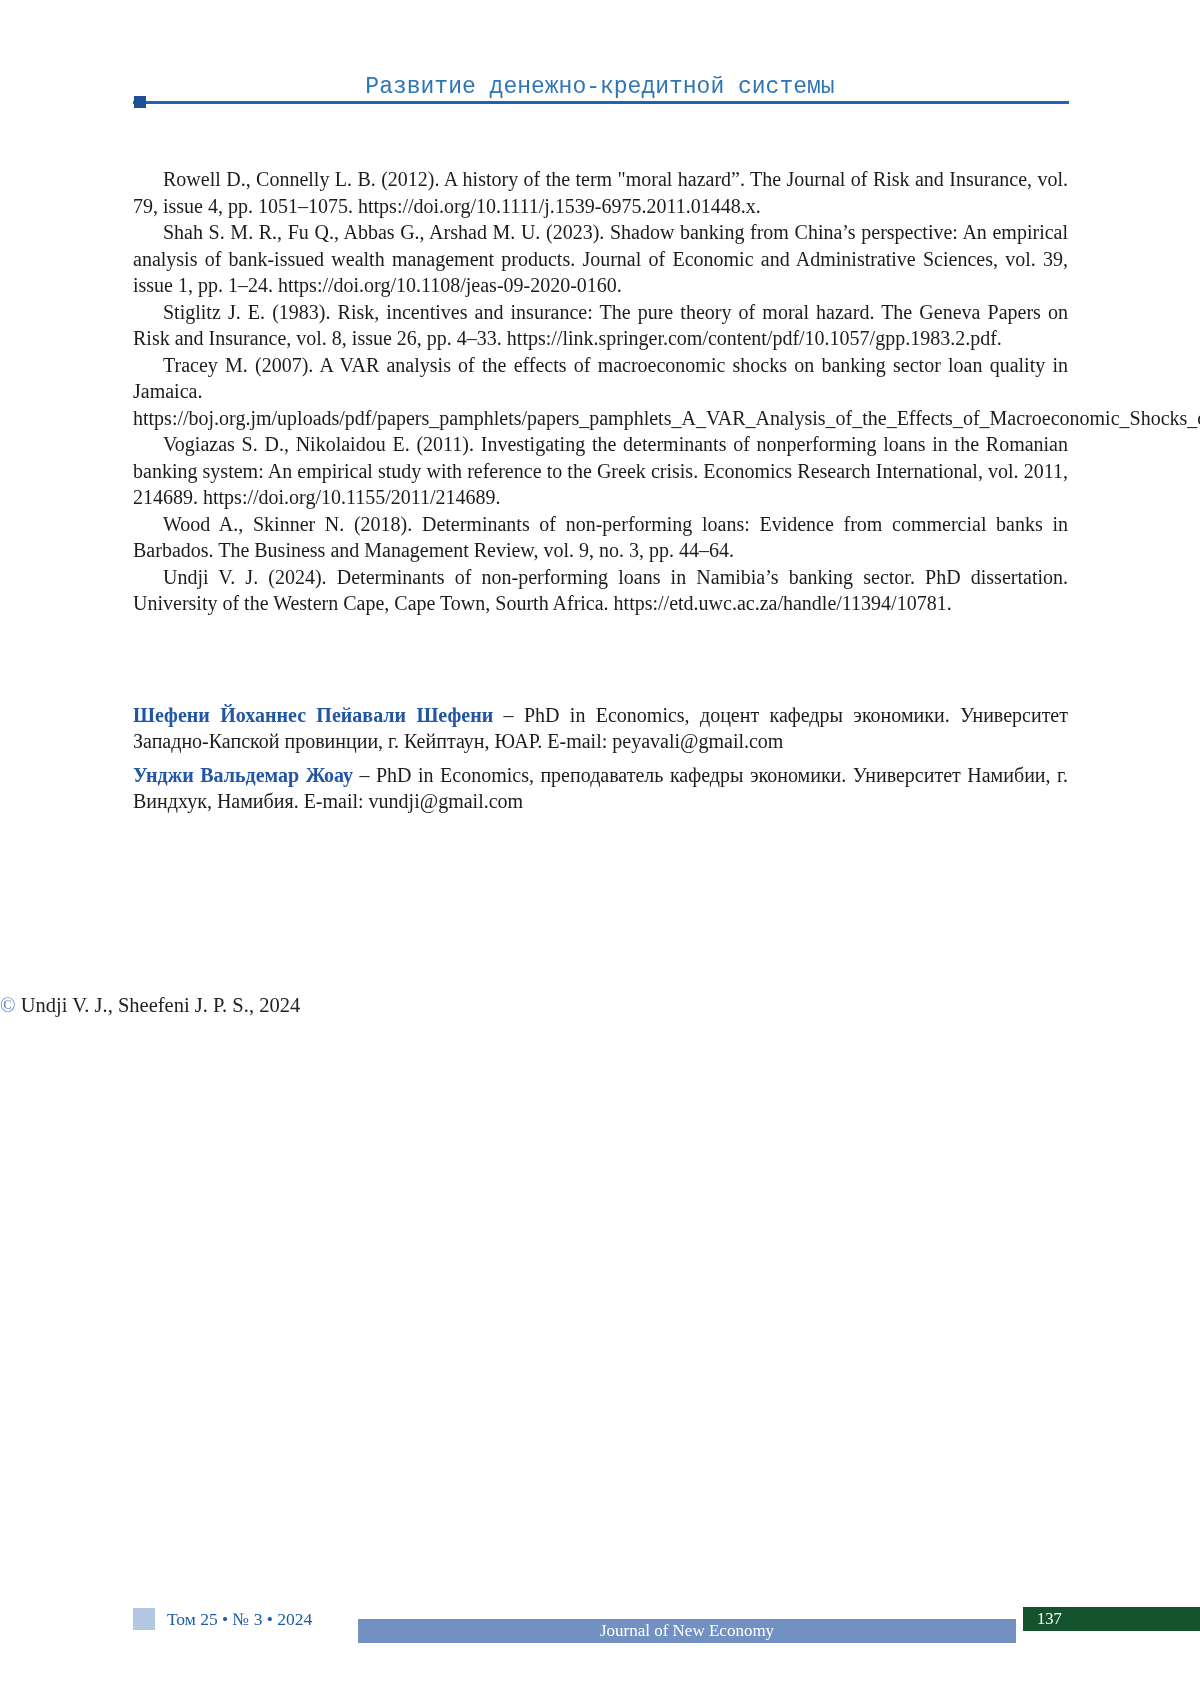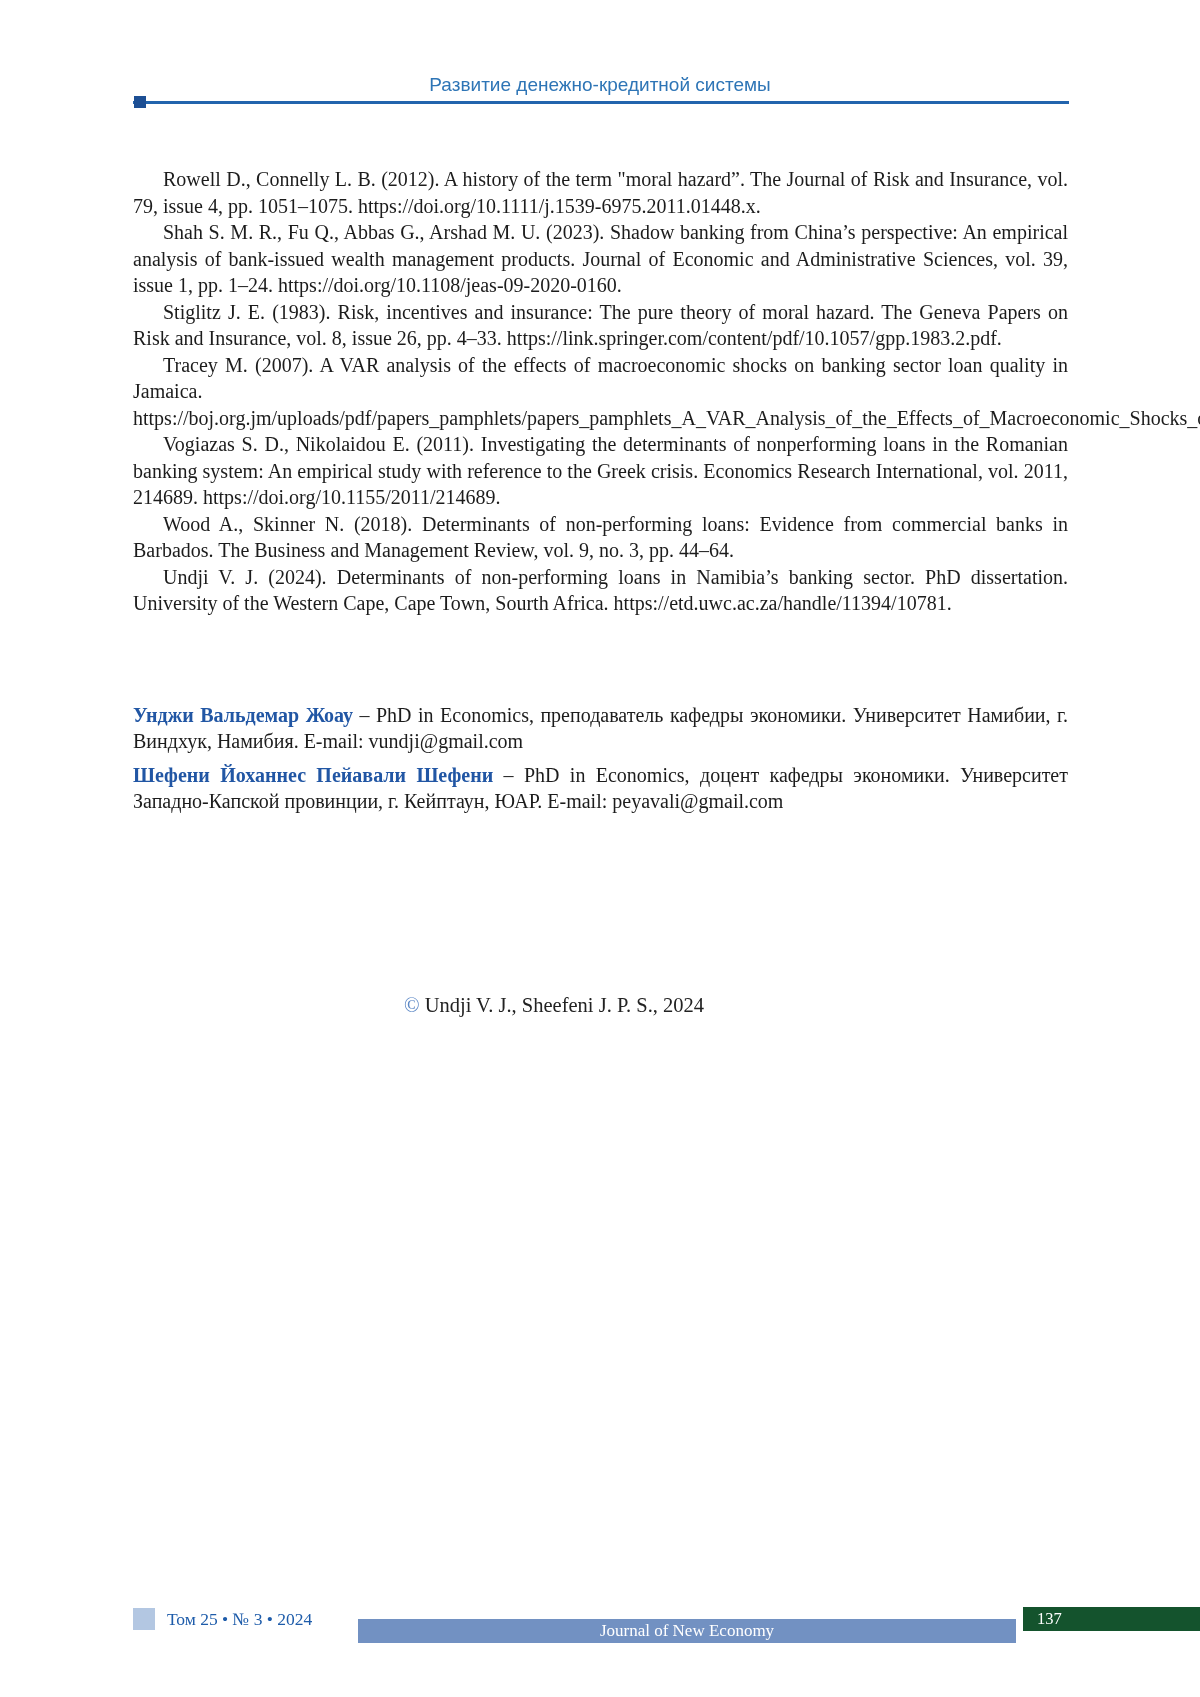--- a/index.html
+++ b/index.html
@@ -1,38 +1,38 @@
 <!DOCTYPE html>
 <html><head>
 <meta charset="utf-8">
 <style>
   html,body{margin:0;padding:0;background:#ffffff;}
   .page{position:relative;width:1200px;height:1697px;background:#ffffff;overflow:hidden;
         font-family:"Liberation Serif", serif;color:#1c1c1c;}
 
   
   .running-head{position:absolute;top:74px;left:0;width:1200px;text-align:center;
-    font-family:Liberation Sans, sans-serif;font-size:19px;color:#2e75b6;}
+    font-family:Liberation Mono, monospace;font-size:23px;color:#2e75b6;}
   .head-rule{position:absolute;top:101px;left:133px;width:936px;height:3px;background:#2264ad;}
   .head-rule-square{position:absolute;top:96px;left:134px;width:12px;height:12px;background:#1d4f94;}
 
   
   .refs{position:absolute;top:166px;left:133px;width:935px;}
   .ref{margin:0;text-indent:30px;text-align:justify;font-size:20px;line-height:26.5px;}
   .it{}
 
   
   .authors-heading{position:absolute;top:674px;left:0;width:1200px;text-align:center;
     font-family:"Liberation Sans", sans-serif;font-size:21.5px;color:#2e75b6;}
   .authors{position:absolute;top:702px;left:133px;width:935px;}
   .author{margin:0 0 8px 0;text-align:justify;font-size:20px;line-height:26px;}
   .author-name{color:#2156a4;font-weight:bold;}
 
   
-  .copyright{position:absolute;top:994px;left:0;width:1108px;text-align:center;font-size:20.5px;color:#222;}
+  .copyright{position:absolute;top:994px;left:0;width:1108px;font-size:20.5px;color:#222;}
   .copyright .sym{color:#5b87c5;}
 
   
   .footer{position:absolute;top:1607px;left:0;width:1200px;height:24px;
     font-family:Liberation Serif, serif;padding-left:16px;}
   .footer-square{position:absolute;left:133px;top:1px;width:22px;height:22px;background:#b3c7e2;}
   .footer-vol{position:absolute;left:167px;top:0;height:24px;line-height:24px;
     color:#1e5caa;font-size:17.5px;}
   .footer-journal{position:absolute;left:358px;top:12px;width:658px;height:24px;line-height:24px;
     background:#7291c2;color:#ffffff;text-align:center;font-size:17px;}
@@ -53,22 +53,22 @@
       <p class="ref"><span>Shah S. M. R., Fu Q., Abbas G., Arshad M. U. (2023). Shadow banking from China’s perspective: An empirical analysis of bank-issued wealth management products. </span><span class="it">Journal of Economic and Administrative Sciences</span><span>, vol. 39, issue 1, pp. 1–24. https://doi.org/10.1108/jeas-09-2020-0160.</span></p>
       <p class="ref"><span>Stiglitz J. E. (1983). Risk, incentives and insurance: The pure theory of moral hazard. </span><span class="it">The Geneva Papers on Risk and Insurance</span><span>, vol. 8, issue 26, pp. 4–33. https://link.springer.com/content/pdf/10.1057/gpp.1983.2.pdf.</span></p>
       <p class="ref"><span>Tracey M. (2007). </span><span class="it">A VAR analysis of the effects of macroeconomic shocks on banking sector loan quality in Jamaica</span><span>. https://boj.org.jm/uploads/pdf/papers_pamphlets/papers_pamphlets_A_VAR_Analysis_of_the_Effects_of_Macroeconomic_Shocks_on_Banking_Sector_Loan_Quality.pdf.</span></p>
       <p class="ref"><span>Vogiazas S. D., Nikolaidou E. (2011). Investigating the determinants of nonperforming loans in the Romanian banking system: An empirical study with reference to the Greek crisis. </span><span class="it">Economics Research International</span><span>, vol. 2011, 214689. https://doi.org/10.1155/2011/214689.</span></p>
       <p class="ref"><span>Wood A., Skinner N. (2018). Determinants of non-performing loans: Evidence from commercial banks in Barbados. </span><span class="it">The Business and Management Review</span><span>, vol. 9, no. 3, pp. 44–64.</span></p>
       <p class="ref"><span>Undji V. J. (2024). </span><span class="it">Determinants of non-performing loans in Namibia’s banking sector. PhD dissertation.</span><span> University of the Western Cape, Cape Town, Sourth Africa. https://etd.uwc.ac.za/handle/11394/10781.</span></p>
     </div>
 
 
   <div class="authors">
+      <p class="author"><span class="author-name">Шефени Йоханнес Пейавали Шефени</span><span> – PhD in Economics, доцент кафедры экономики. Университет Западно-Капской провинции, г. Кейптаун, ЮАР. E-mail: peyavali@gmail.com</span></p>
       <p class="author"><span class="author-name">Унджи Вальдемар Жоау</span><span> – PhD in Economics, преподаватель кафедры экономики. Университет Намибии, г. Виндхук, Намибия. E-mail: vundji@gmail.com</span></p>
-      <p class="author"><span class="author-name">Шефени Йоханнес Пейавали Шефени</span><span> – PhD in Economics, доцент кафедры экономики. Университет Западно-Капской провинции, г. Кейптаун, ЮАР. E-mail: peyavali@gmail.com</span></p>
     </div>
 
   <div class="copyright">
     <span class="sym">©</span><span> Undji V. J., Sheefeni J. P. S., 2024</span>
   </div>
 
   <div class="footer">
     <div class="footer-square"></div>
     <div class="footer-vol">Том 25 • № 3 • 2024</div>
     <div class="footer-journal">Journal of New Economy</div>

